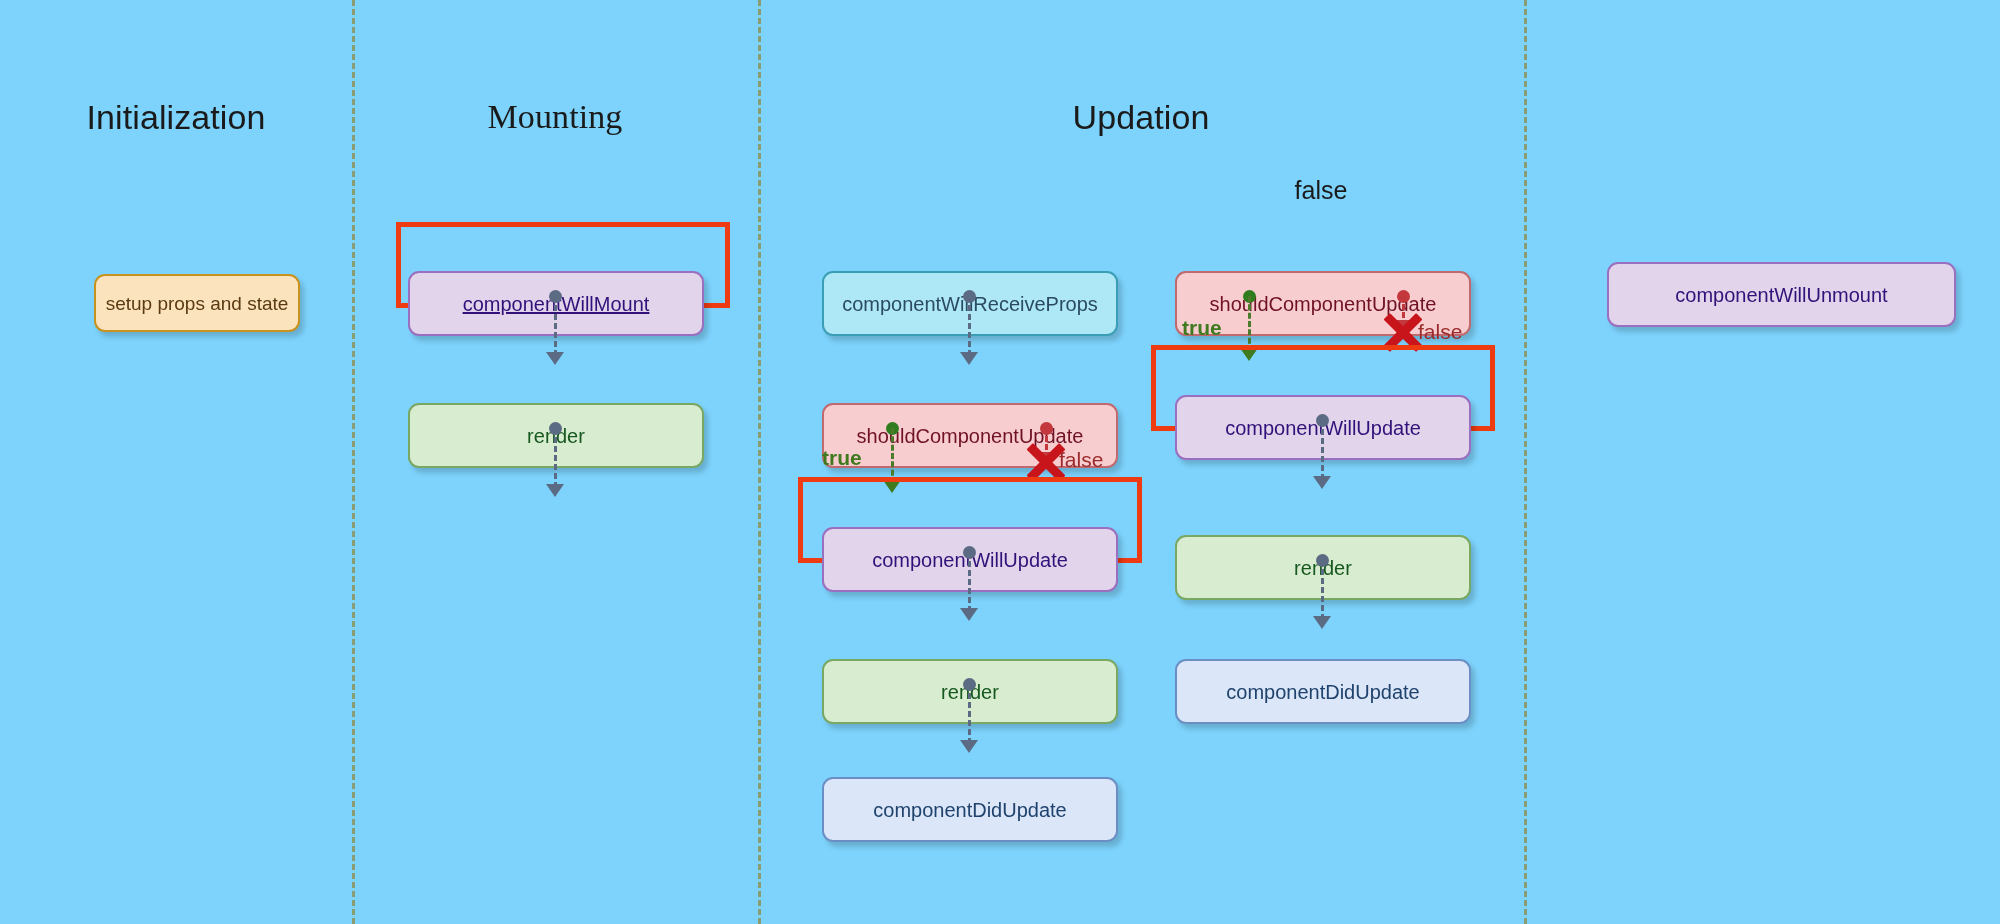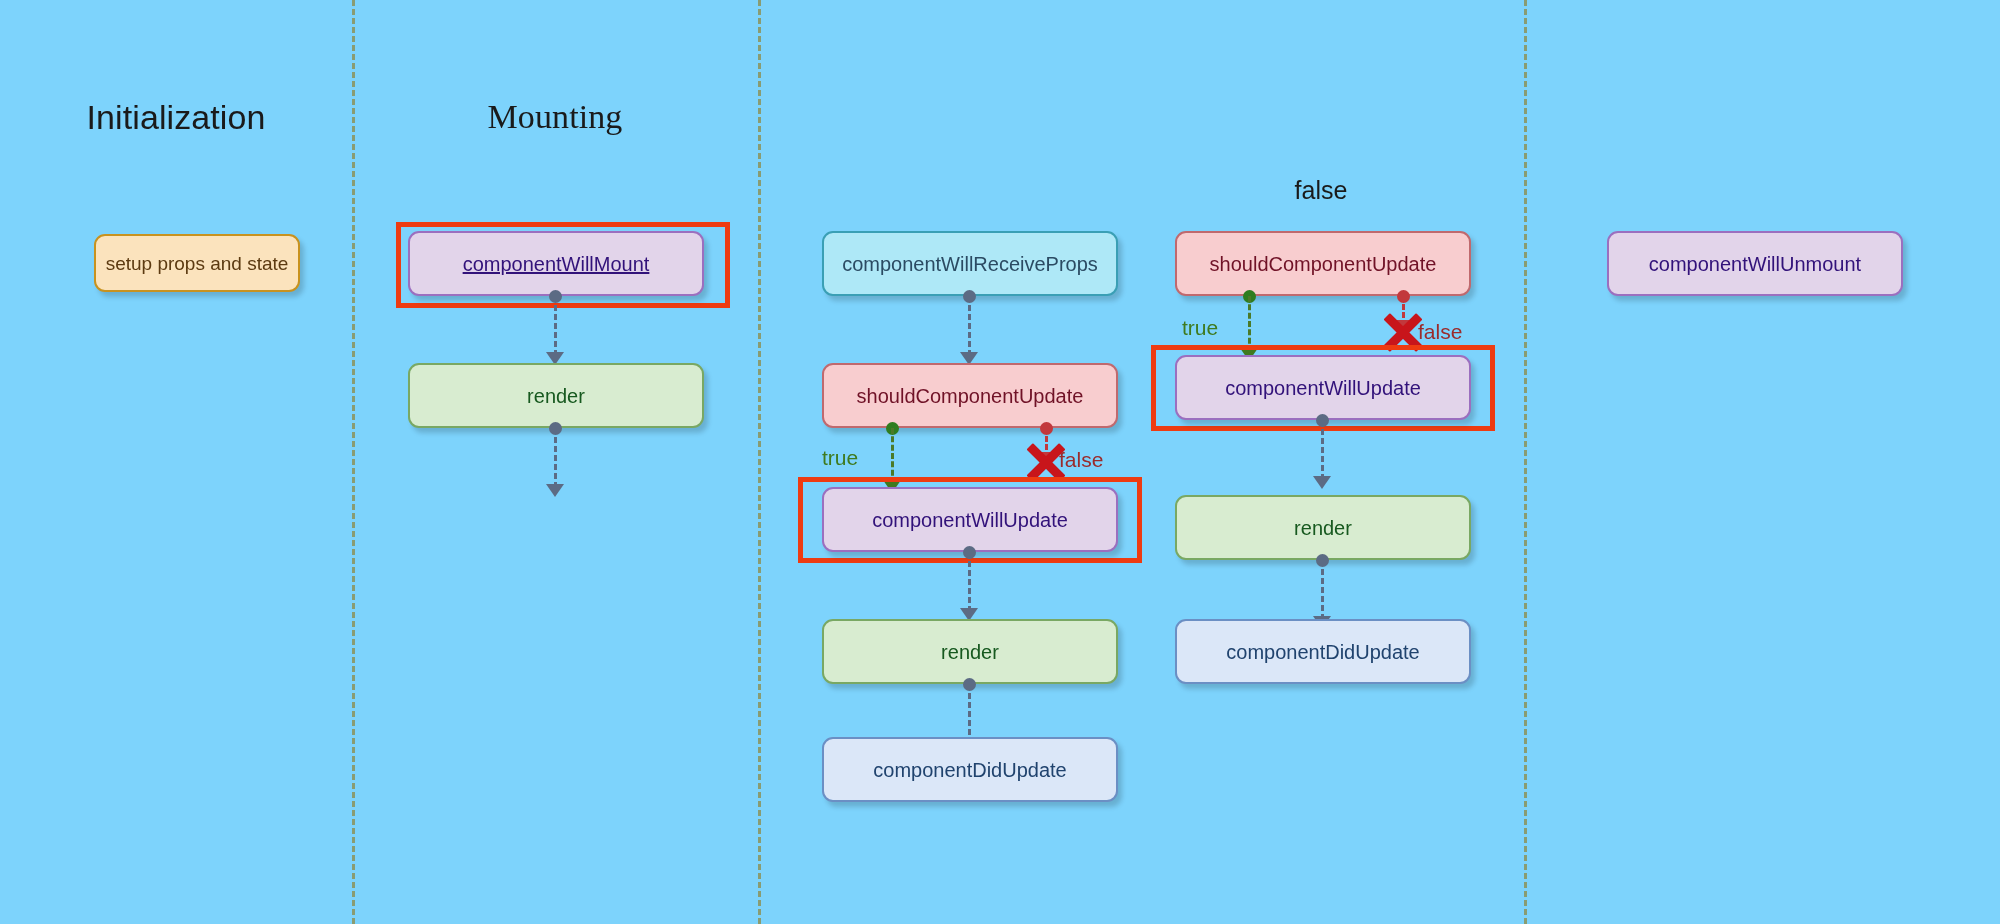--- a/index.html
+++ b/index.html
@@ -55,20 +55,21 @@
     border-radius: 11px;
     border-width: 2px;
     border-style: solid;
     display: flex;
     align-items: center;
     justify-content: center;
     font-size: 20px;
     box-shadow: 4px 5px 5px rgba(0,0,0,.17);
     text-align: center;
     line-height: 1;
+    margin-top: 40px;
   }
   .n-orange { background:#fbe3bd; border-color:#c8921f; color:#5c3a11; }
   .n-purple { background:#e2d4ea; border-color:#9b6fbf; color:#32127a; }
   .n-green  { background:#d8ecd0; border-color:#79a863; color:#17591f; }
   .n-blue   { background:#dbe7f8; border-color:#6b8fc4; color:#20436e; }
   .n-cyan   { background:#aee8f7; border-color:#3a9fb5; color:#2b4b63;text-align:right; }
   .n-pink   { background:#f8cdcf; border-color:#c0696e; color:#701227; }
 
   
   .highlight {
@@ -123,34 +124,35 @@
     border-radius: 1px;
   }
   .xmark span:nth-child(1) { transform: rotate(45deg); }
   .xmark span:nth-child(2) { transform: rotate(-45deg); }
 
   .branch-label {
     position: absolute;
     font-size: 21px;
     white-space: nowrap;
   }
-  .lbl-true  { color:#3f7a1f; }
+  .lbl-true  { color:#3f7a1f;font-weight:bold; }
   .lbl-false { color:#9b2b2b; }
 </style>
 </head>
 <body>
 
 <div id="stage">
 
   <div class="divider" style="left:352px;"></div>
   <div class="divider" style="left:758px;"></div>
   <div class="divider" style="left:1524px;"></div>
 
   <div class="col-title" style="left:0px; top:98px; width:352px;">Initialization</div>
   <div class="col-title" style="left:352px; top:98px; width:406px;font-family:Liberation Serif, serif;">Mounting</div>
+  <div class="col-title" style="left:758px; top:98px; width:766px;">Updation</div>
 
   <div class="sub-title" style="left:1191px; top:176px; width:260px;">false</div>
 
   <div class="node n-orange" style="left:94px; top:234px; width:206px; height:58px; font-size:19px;">setup props and state</div>
 
   <div class="highlight" style="left:396px; top:222px; width:334px; height:86px;"></div>
 
   <div class="node n-purple" style="left:408px; top:231px; width:296px; height:65px;text-decoration:underline;">componentWillMount</div>
 
   <div class="dot dot-gray" style="left:549px; top:290px;"></div>
@@ -227,15 +229,15 @@
   <div class="arrow arrow-gray" style="left:1313px; top:476px;"></div>
 
   <div class="node n-green" style="left:1175px; top:495px; width:296px; height:65px;">render</div>
 
   <div class="dot dot-gray" style="left:1316px; top:554px;"></div>
   <div class="conn conn-gray" style="left:1321px; top:560px; height:60px;"></div>
   <div class="arrow arrow-gray" style="left:1313px; top:616px;"></div>
 
   <div class="node n-blue" style="left:1175px; top:619px; width:296px; height:65px;">componentDidUpdate</div>
 
-  <div class="node n-purple" style="left:1607px; top:231px; width:296px; height:65px;">componentWillUnmount</div>
+  <div class="node n-purple" style="left:1607px; top:222px; width:349px; height:65px;">componentWillUnmount</div>
 
 </div>
 
 </body></html>

